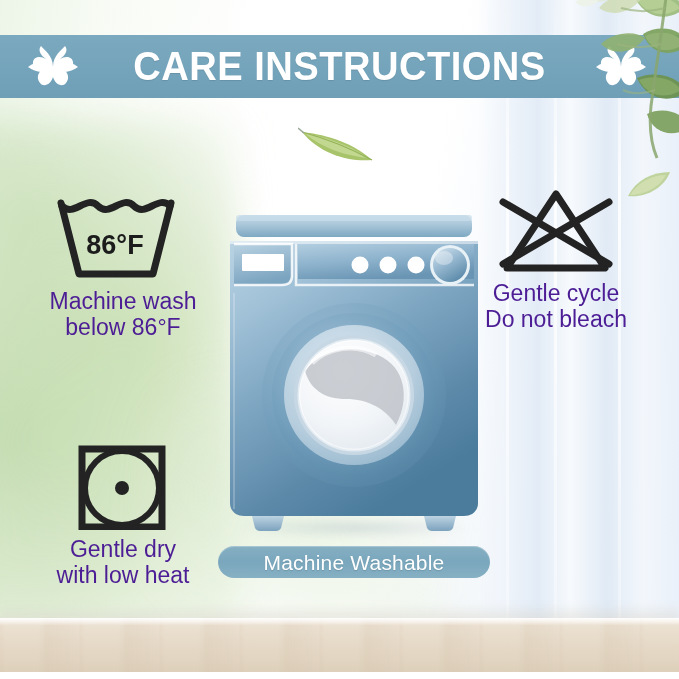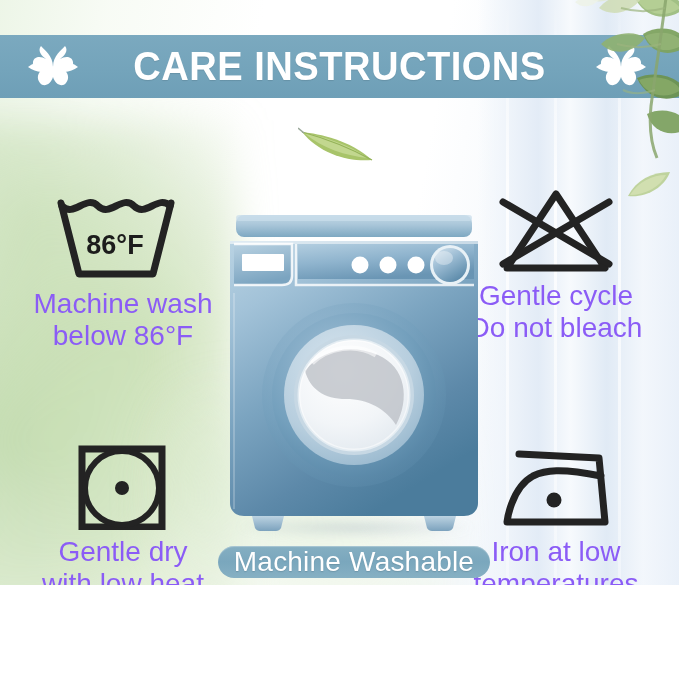--- a/index.html
+++ b/index.html
@@ -5,21 +5,21 @@
   html, body {
     margin: 0; padding: 0;
     background: #ffffff;
   }
   body {
     font-family: "Liberation Sans", sans-serif;
   }
   #stage {
     position: relative;
     width: 679px;
-    height: 585px;
+    height: 672px;
     overflow: hidden;
     background: #ffffff;
   }
 
   
   .bg-base {
     position: absolute; inset: 0;
     background:
       linear-gradient(100deg,
         rgba(236,245,230,0.95) 0%,
@@ -155,22 +155,22 @@
     position: absolute;
     width: 210px;
     display: flex;
     flex-direction: column;
     align-items: center;
   }
   .care-icon { display: block; }
   .care-label {
     margin-top: 6px;
     text-align: center;
-    color: #8b5cf6;
-    font-size: 28px;
+    color: #4c1d95;
+    font-size: 23px;
     line-height: 1.13;
     white-space: pre-line;
   }
   #item-wash   { left: 18px;  top: 196px; }
   #item-bleach { left: 451px; top: 188px; }
   #item-dry    { left: 18px;  top: 444px; }
   #item-iron   { left: 451px; top: 444px; }
 
   .basin-temp {
     position: absolute;
@@ -204,21 +204,21 @@
     position: absolute;
     left: 218px; top: 546px;
     width: 272px; height: 32px;
     border-radius: 16px;
     background: linear-gradient(180deg, #85afc2 0%, #7aa7bd 50%, #86b0c3 100%);
     display: flex; align-items: center; justify-content: center;
     box-shadow: inset 0 1px 1px rgba(255,255,255,0.3);
   }
   .pill-text {
     color: #ffffff;
-    font-size: 28px;
+    font-size: 21px;
     letter-spacing: 0.2px;
     line-height: 1;
     text-shadow: 0 1px 1px rgba(60,90,105,0.25);
   }
 </style>
 </head>
 <body>
 
 <div id="stage">
 
@@ -319,30 +319,20 @@
       <svg class="care-icon" width="150" height="86" viewBox="0 0 150 86">
         <rect x="34" y="5" width="80" height="78" stroke="#232323" stroke-width="7" fill="none"></rect>
         <circle cx="74" cy="44" r="37" stroke="#232323" stroke-width="6" fill="none"></circle>
         <circle cx="74" cy="44" r="7" fill="#232323"></circle>
       </svg>
     </div>
     <div class="care-label">Gentle dry
 with low heat</div>
   </div>
 
-  <div class="care-item" id="item-iron">
-    <div class="icon-wrap" style="width:150px;height:86px;">
-      <svg class="care-icon" width="150" height="86" viewBox="0 0 150 86">
-        <path d="M38 10 L118 14 L124 78 L26 78 C26 78, 30 44, 52 32 C64 26, 80 24, 120 32" stroke="#232323" stroke-width="7" fill="none" stroke-linejoin="round" stroke-linecap="round"></path>
-        <circle cx="73" cy="56" r="7.5" fill="#232323"></circle>
-      </svg>
-    </div>
-    <div class="care-label">Iron at low
-temperatures</div>
-  </div>
 
   <div class="machine-shadow"></div>
   <svg class="machine" viewBox="0 0 252 318">
     <defs>
       <linearGradient id="bodyGrad" x1="0" y1="0" x2="0.55" y2="1">
         <stop offset="0%" stop-color="#b9d3e3"></stop>
         <stop offset="22%" stop-color="#a2c2d8"></stop>
         <stop offset="52%" stop-color="#7ba4c0"></stop>
         <stop offset="80%" stop-color="#5d89a9"></stop>
         <stop offset="100%" stop-color="#4b7c9c"></stop>

